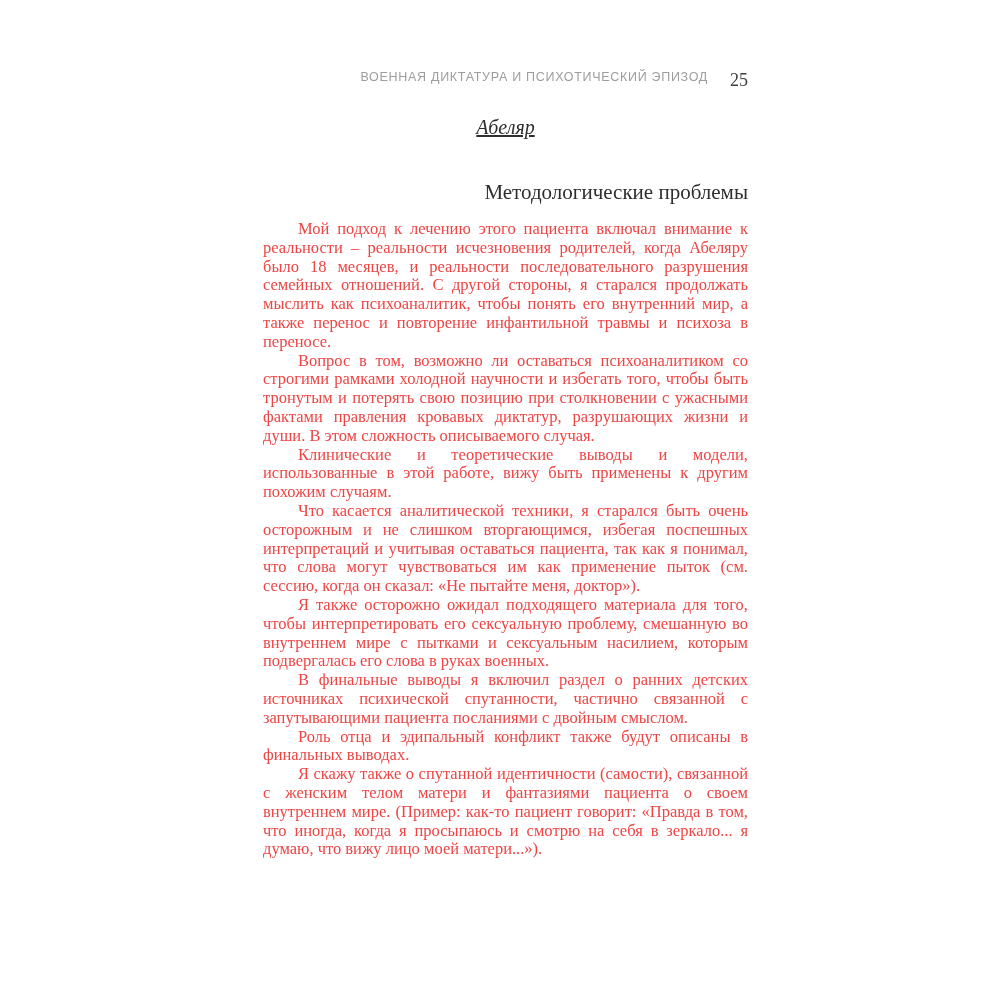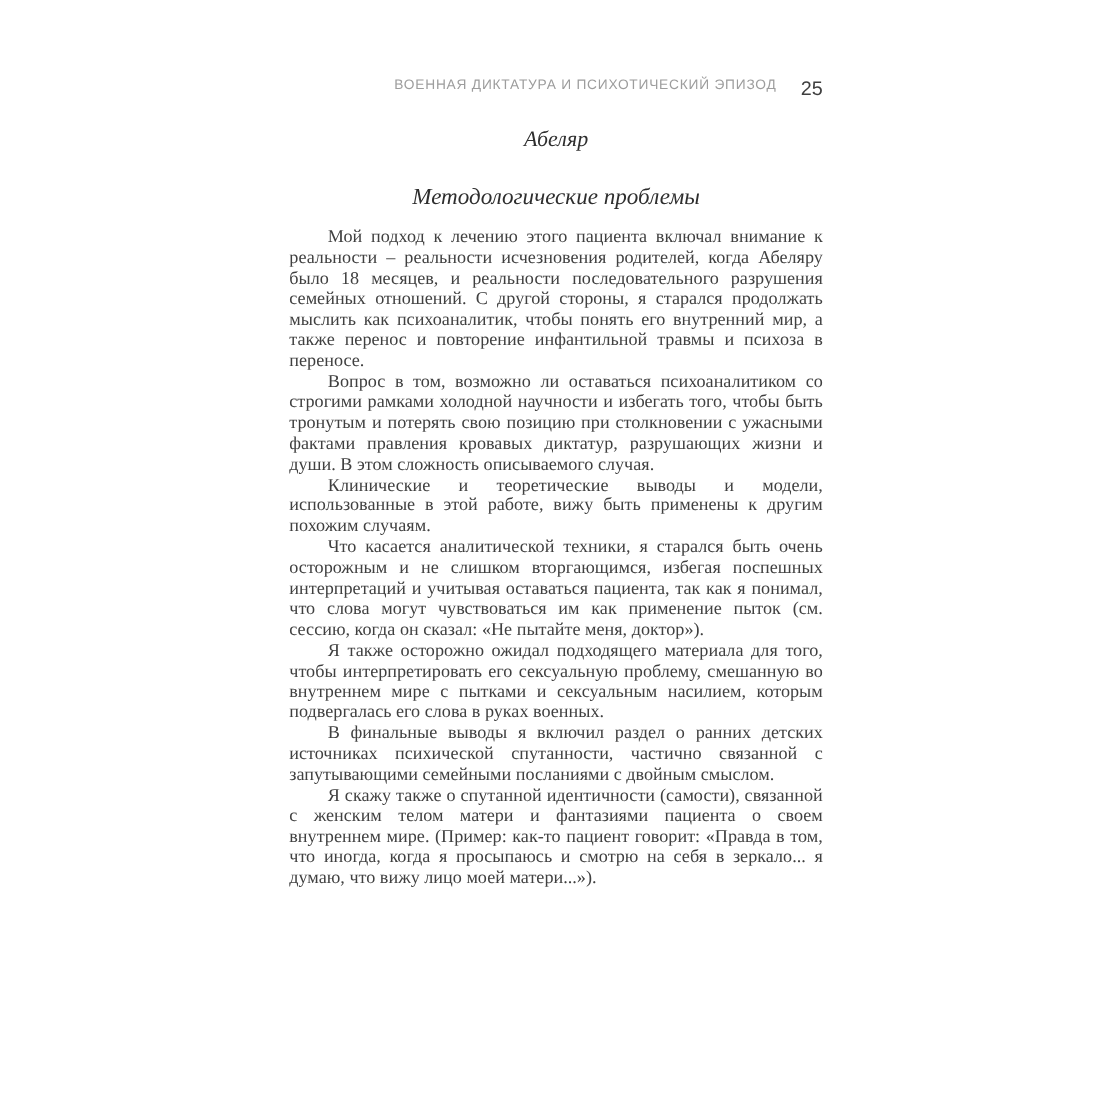--- a/index.html
+++ b/index.html
@@ -30,46 +30,46 @@
   }
   .running-head {
     font-family: "Liberation Sans", sans-serif;
     font-size: 12.5px;
     letter-spacing: 0.7px;
     color: #9d9d9d;
     text-transform: uppercase;
     white-space: nowrap;
   }
   .page-number {
-    font-family: Liberation Sans, sans-serif;
+    font-family: Liberation Serif, serif;
     font-size: 18px;
     color: #3f3f3f;
   }
   .chapter-title {
     margin-top: 25px;
     text-align: center;
     font-style: italic;
     font-size: 20px;
     line-height: 28px;
     color: #2e2e2e;
+    text-decoration: underline;
   }
   .section-heading {
-    margin-top: 24px;
-    text-align: center;
-    font-style: italic;
+    margin-top: 38px;
+    text-align: right;
     font-size: 21px;
     line-height: 26px;
     color: #2e2e2e;
   }
   .body-text {
     margin-top: 15px;
     font-size: 16.5px;
     line-height: 18.8px;
     text-align: justify;
-    color: #404040;
+    color: #ef4444;
   }
   .body-text p {
     margin: 0;
     padding: 0;
     text-indent: 35px;
   }
 </style>
 </head>
 <body>
 
@@ -84,18 +84,19 @@
     <div class="chapter-title">Абеляр</div>
 
     <div class="section-heading">Методологические проблемы</div>
 
     <div class="body-text">
       <p>Мой подход к лечению этого пациента включал внимание к реальности – реальности исчезновения родителей, когда Абеляру было 18 месяцев, и реальности последовательного разрушения семейных отношений. С другой стороны, я старался продолжать мыслить как психоаналитик, чтобы понять его внутренний мир, а также перенос и повторение инфантильной травмы и психоза в переносе.</p>
       <p>Вопрос в том, возможно ли оставаться психоаналитиком со строгими рамками холодной научности и избегать того, чтобы быть тронутым и потерять свою позицию при столкновении с ужасными фактами правления кровавых диктатур, разрушающих жизни и души. В этом сложность описываемого случая.</p>
       <p>Клинические и теоретические выводы и модели, использованные в этой работе, вижу быть применены к другим похожим случаям.</p>
       <p>Что касается аналитической техники, я старался быть очень осторожным и не слишком вторгающимся, избегая поспешных интерпретаций и учитывая оставаться пациента, так как я понимал, что слова могут чувствоваться им как применение пыток (см. сессию, когда он сказал: «Не пытайте меня, доктор»).</p>
       <p>Я также осторожно ожидал подходящего материала для того, чтобы интерпретировать его сексуальную проблему, смешанную во внутреннем мире с пытками и сексуальным насилием, которым подвергалась его слова в руках военных.</p>
-      <p>В финальные выводы я включил раздел о ранних детских источниках психической спутанности, частично связанной с запутывающими семейными посланиями с двойным смыслом.</p>
+      <p>В финальные выводы я включил раздел о ранних детских источниках психической спутанности, частично связанной с запутывающими пациента посланиями с двойным смыслом.</p>
+      <p>Роль отца и эдипальный конфликт также будут описаны в финальных выводах.</p>
       <p>Я скажу также о спутанной идентичности (самости), связанной с женским телом матери и фантазиями пациента о своем внутреннем мире. (Пример: как-то пациент говорит: «Правда в том, что иногда, когда я просыпаюсь и смотрю на себя в зеркало... я думаю, что вижу лицо моей матери...»).</p>
     </div>
 
   </div>
 </div>
 
 </body></html>

